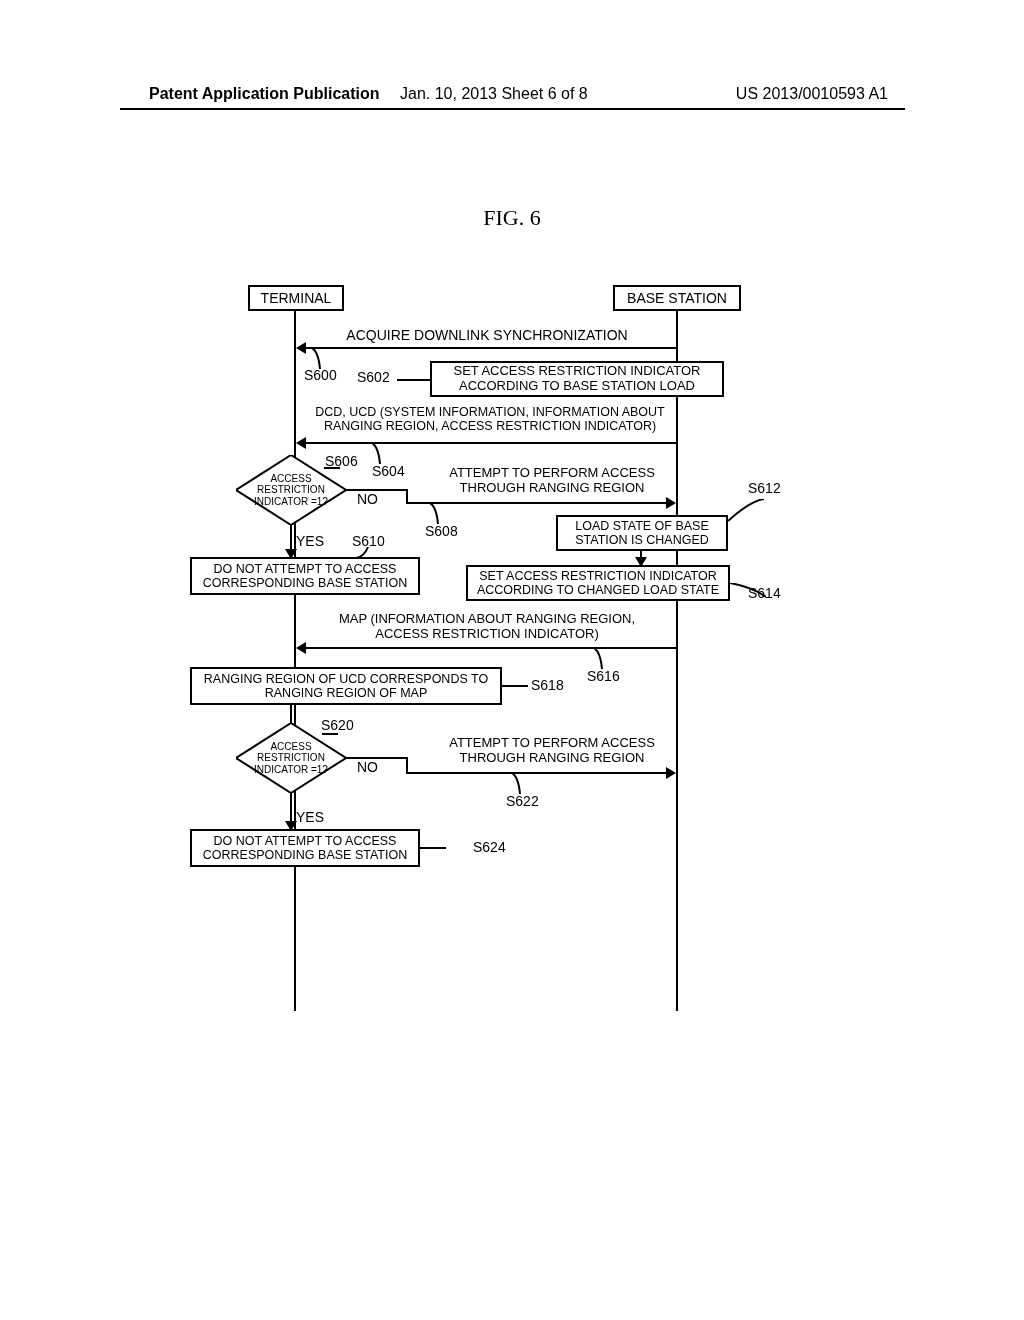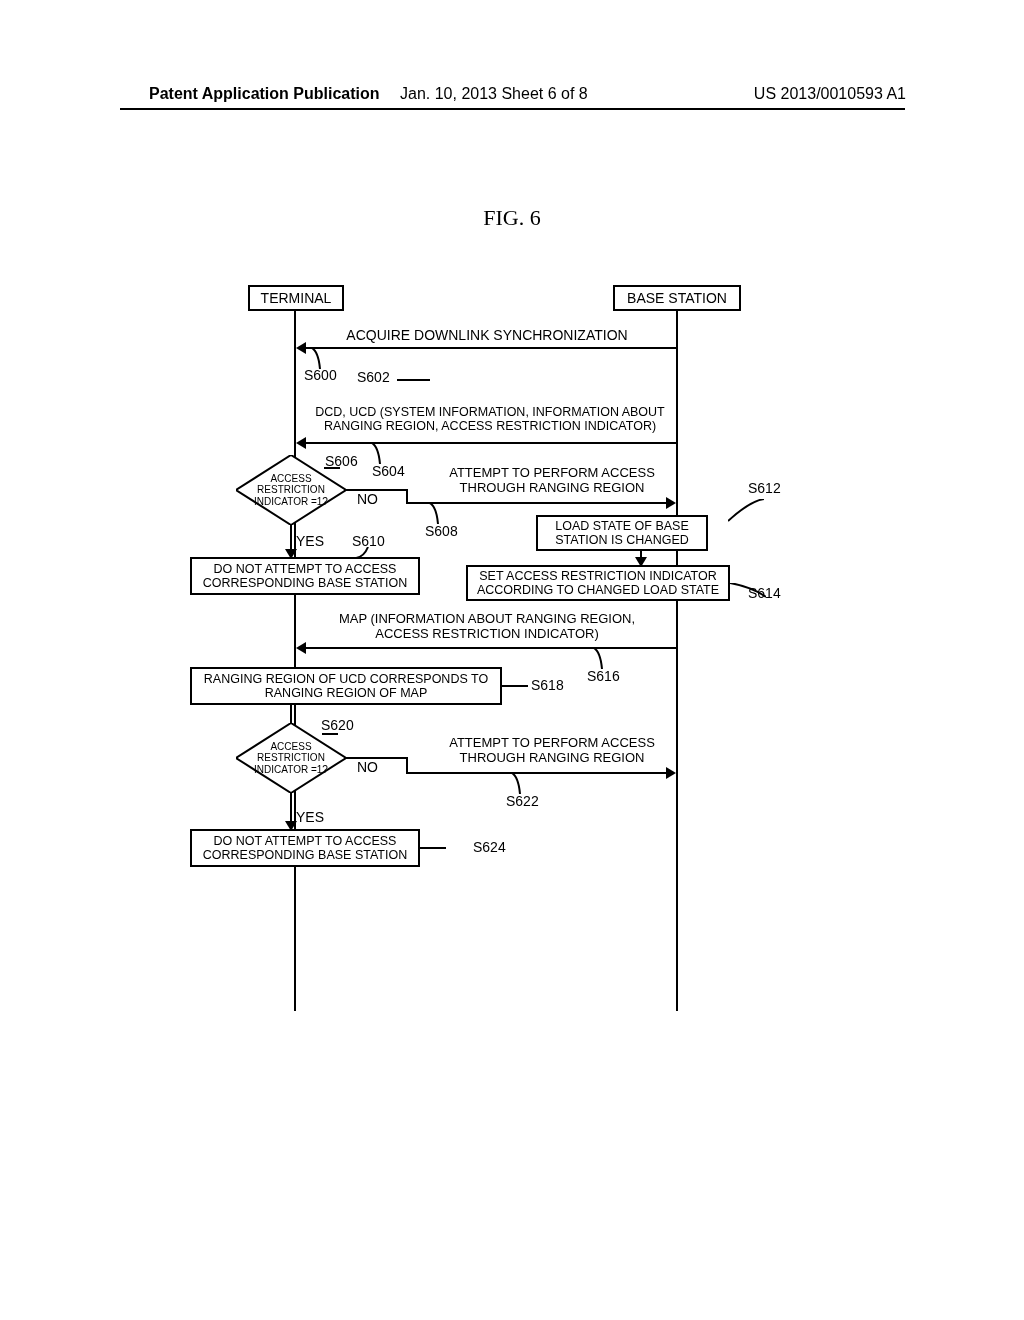--- a/index.html
+++ b/index.html
@@ -29,21 +29,21 @@
   font-weight: bold;
   margin-left: 24px;
 }
 .header-center {
   position: absolute;
   left: 400px;
   font-size: 16px;
 }
 .header-right {
   position: absolute;
-  right: 118px;
+  right: 136px;
   font-size: 16px;
 }
 .hr-line {
   position: absolute;
   top: 108px;
   left: 120px;
   width: 785px;
   border-top: 2px solid #000;
 }
 .figure-label {
@@ -191,20 +191,23 @@
     <div class="label" style="left:100px; top:42px; width:350px;"><span>ACQUIRE DOWNLINK SYNCHRONIZATION</span></div>
     <div class="arrow-line arrow-left" style="left:92px; top:62px; width:372px;"></div>
 
     <div class="curve" style="left:96px; top:62px;">
       <svg width="20" height="22">
           <path d="M0 0 Q10 0 12 22" stroke="#000" stroke-width="2" fill="none"></path>
         </svg>
     </div>
     <div class="label" style="left:92px; top:82px;">S600</div>
 
+    <div class="box" style="left:218px; top:76px; width:294px; height:36px; font-size:13px;">
+      <span>SET ACCESS RESTRICTION INDICATOR ACCORDING TO BASE STATION LOAD</span>
+    </div>
     <div class="label" style="left:145px; top:84px;">S602</div>
     <div class="leader" style="left:185px; top:94px; width:33px;"></div>
 
     <div class="label" style="left:88px; top:120px; width:380px; font-size:12.5px;"><span>DCD, UCD (SYSTEM INFORMATION, INFORMATION ABOUT RANGING REGION, ACCESS RESTRICTION INDICATOR)</span></div>
     <div class="arrow-line arrow-left" style="left:92px; top:157px; width:372px;"></div>
 
     <div class="curve" style="left:156px; top:157px;">
       <svg width="20" height="22">
           <path d="M0 0 Q10 0 12 22" stroke="#000" stroke-width="2" fill="none"></path>
         </svg>
@@ -245,21 +248,21 @@
       <span>DO NOT ATTEMPT TO ACCESS CORRESPONDING BASE STATION</span>
     </div>
 
     <div class="label" style="left:140px; top:248px;">S610</div>
     <div class="curve" style="left:144px; top:262px;">
       <svg width="18" height="14">
           <path d="M12 0 Q8 10 0 11" stroke="#000" stroke-width="2" fill="none"></path>
         </svg>
     </div>
 
-    <div class="box" style="left:324px; top:230px; width:172px; height:36px; font-size:12.5px;">
+    <div class="box" style="left:344px; top:230px; width:172px; height:36px; font-size:12.5px;">
       <span>LOAD STATE OF BASE STATION IS CHANGED</span>
     </div>
 
     <div class="label" style="left:536px; top:195px;">S612</div>
     <div class="curve" style="left:516px; top:214px;">
       <svg width="36" height="24">
           <path d="M36 0 Q22 2 0 22" stroke="#000" stroke-width="2" fill="none"></path>
         </svg>
     </div>
 

